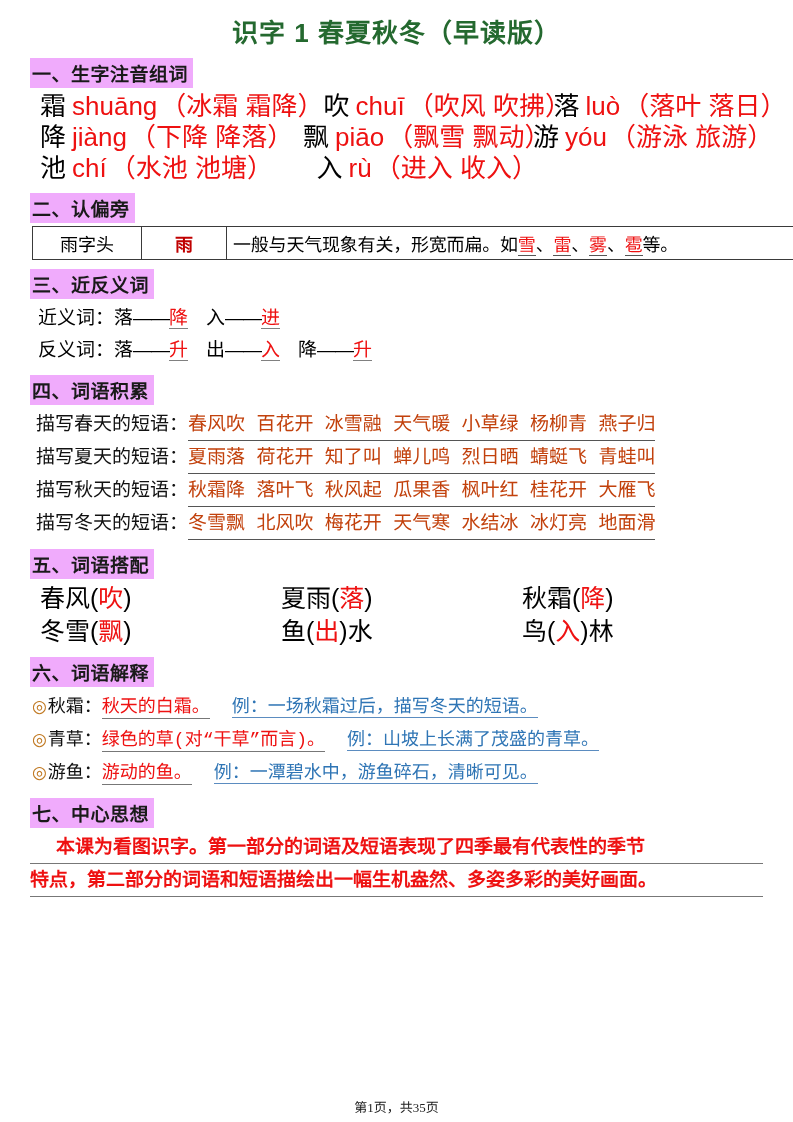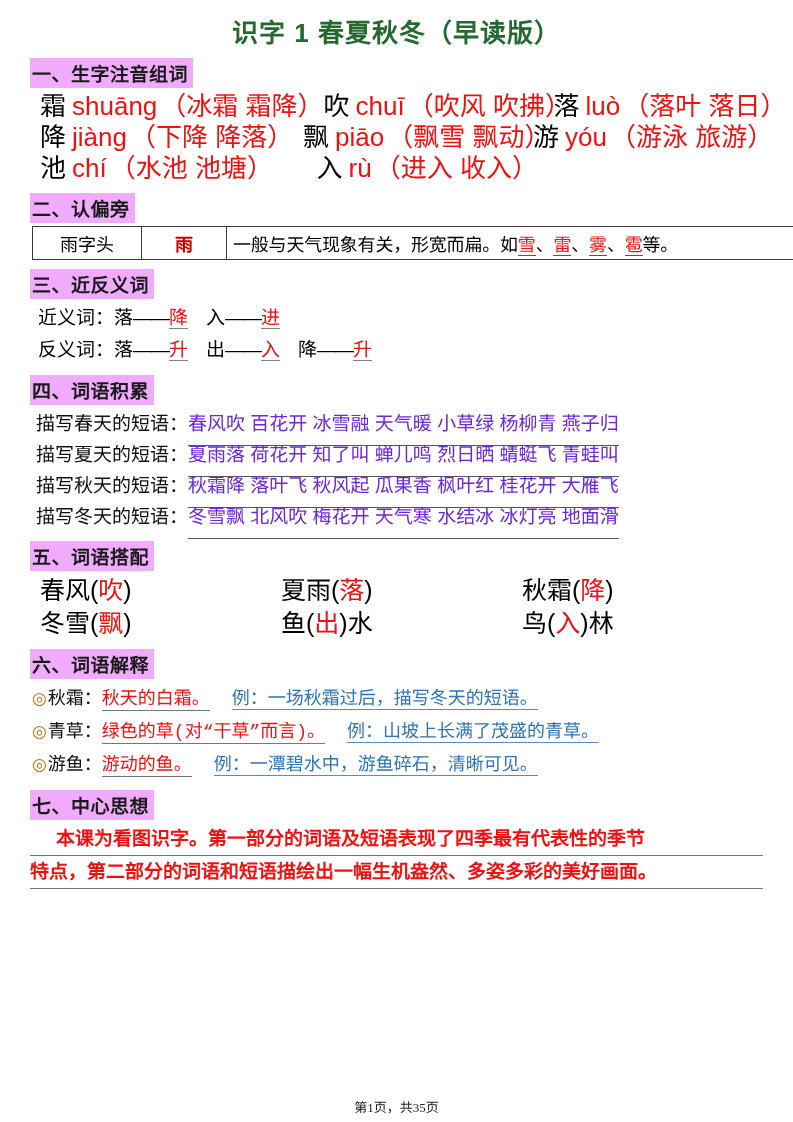--- a/index.html
+++ b/index.html
@@ -125,23 +125,24 @@
 
   
   .s4-line {
     font-size: 19px;
     line-height: 31px;
     padding-left: 6px;
     white-space: nowrap;
   }
   .s4-label { color: #111; }
   .s4-words {
-    color: #6d28d9;
+    color: #c2410c;
     border-bottom: 1.5px solid #555;
-    padding-bottom: 11px;
+    padding-bottom: 4px;
+    font-family: Liberation Mono, monospace;
   }
 
   
   .s5-row {
     display: flex;
     font-size: 25px;
     line-height: 33px;
     padding-left: 10px;
   }
   .s5-c { width: 248px; white-space: nowrap; }

